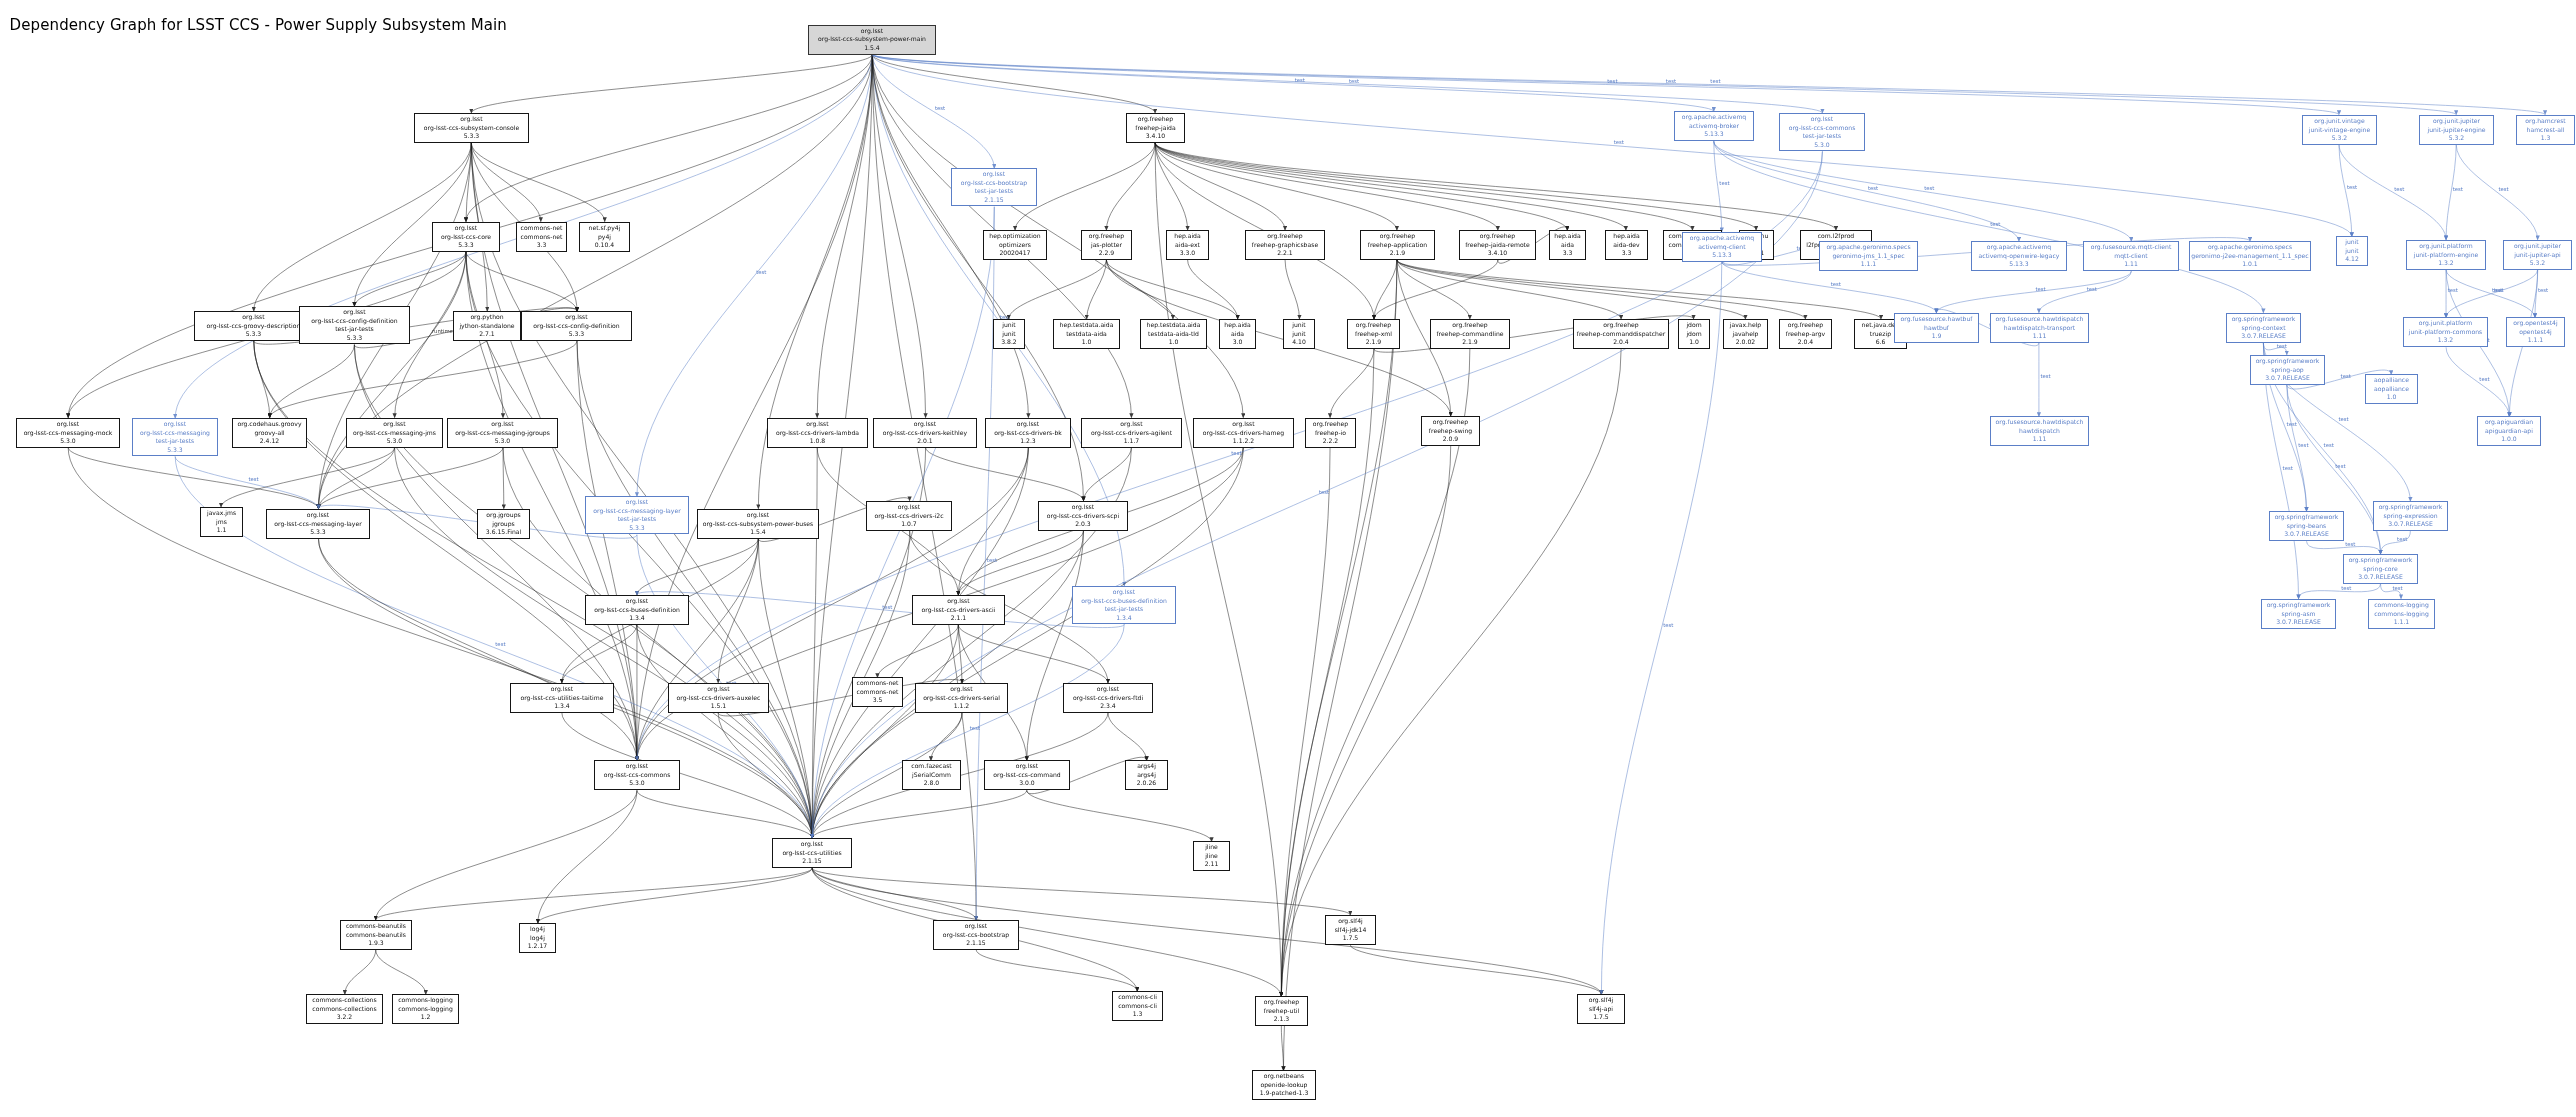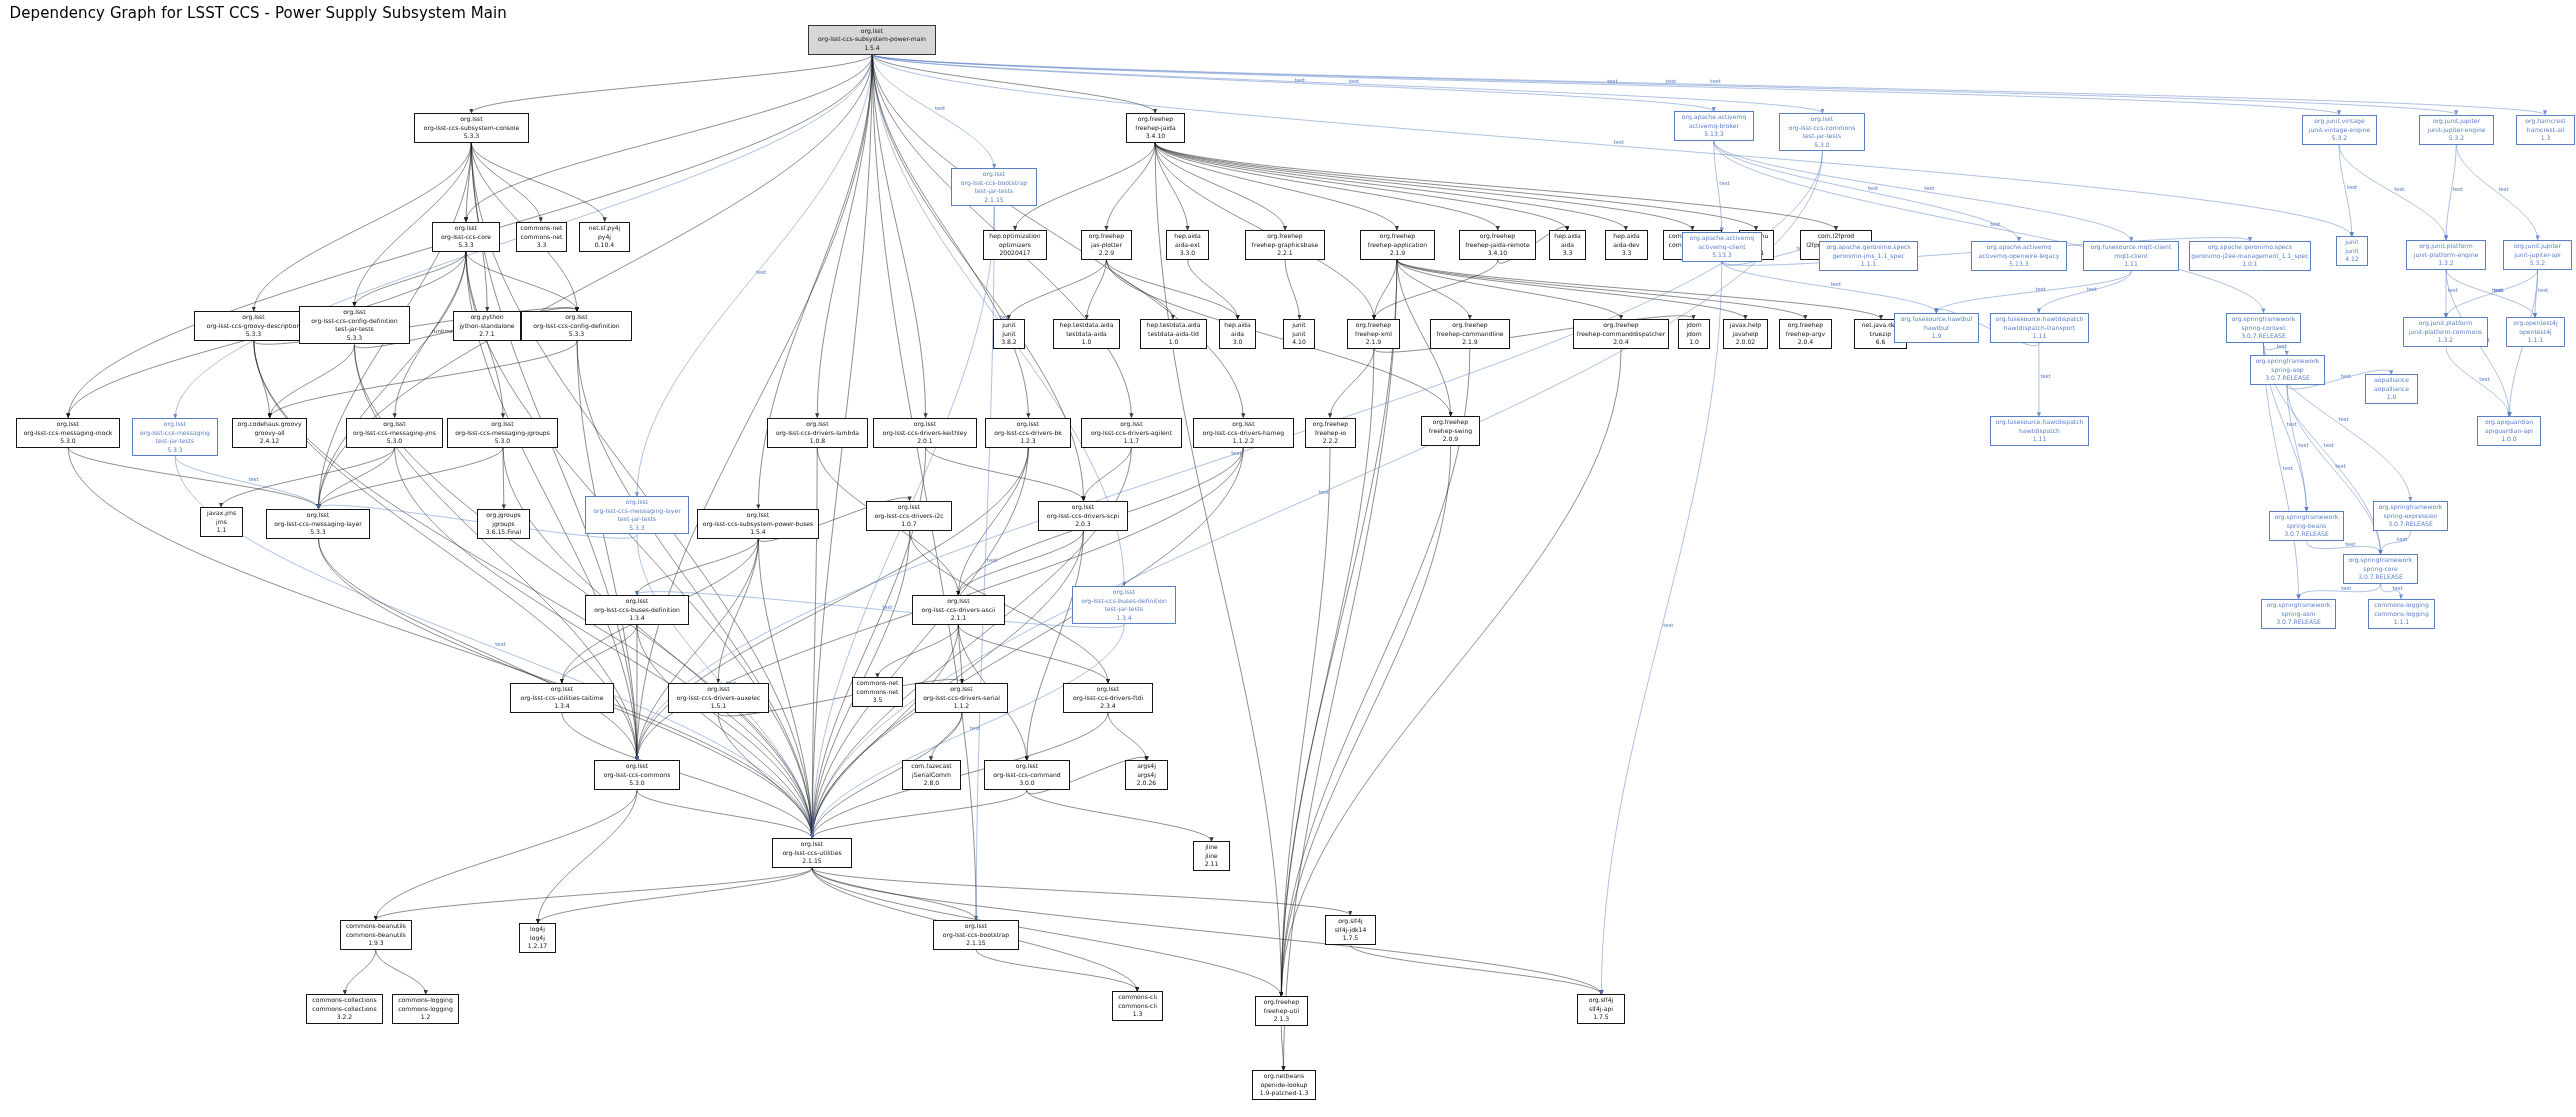--- a/index.html
+++ b/index.html
@@ -1,19 +1,19 @@
 <!DOCTYPE html>
 <html style="font-size:8.5px"><head>
 <meta charset="utf-8">
 <style>
   html,body{margin:0;padding:0;background:#ffffff;}
   body{font-family:"DejaVu Sans","Liberation Sans",sans-serif;}
   #graph{position:relative;width:2576px;height:1118px;background:#ffffff;overflow:hidden;}
   #edge-layer{position:absolute;left:0;top:0;width:2576px;height:1118px;}
-  .page-title{position:absolute;top:4px;left:9.6px;font-size:15px;color:#000;letter-spacing:0.1px;}
+  .page-title{position:absolute;top:16px;left:9.6px;font-size:15px;color:#000;letter-spacing:0.1px;}
   .node{position:absolute;background:#ffffff;border:0.5px solid #151515;box-sizing:border-box;
         display:flex;flex-direction:column;justify-content:center;align-items:center;
         font-size:6.1px;line-height:8.5px;color:#111;text-align:center;white-space:nowrap;overflow:hidden;}
   .node.test{border-color:#5b7fc7;color:#5b7fc7;}
   .node.root{background:#d6d6d6;border-color:#333;}
   .node .nline{width:100%;}
   .edge-label{font-size:10px;}
 </style>
 </head>
 <body>

